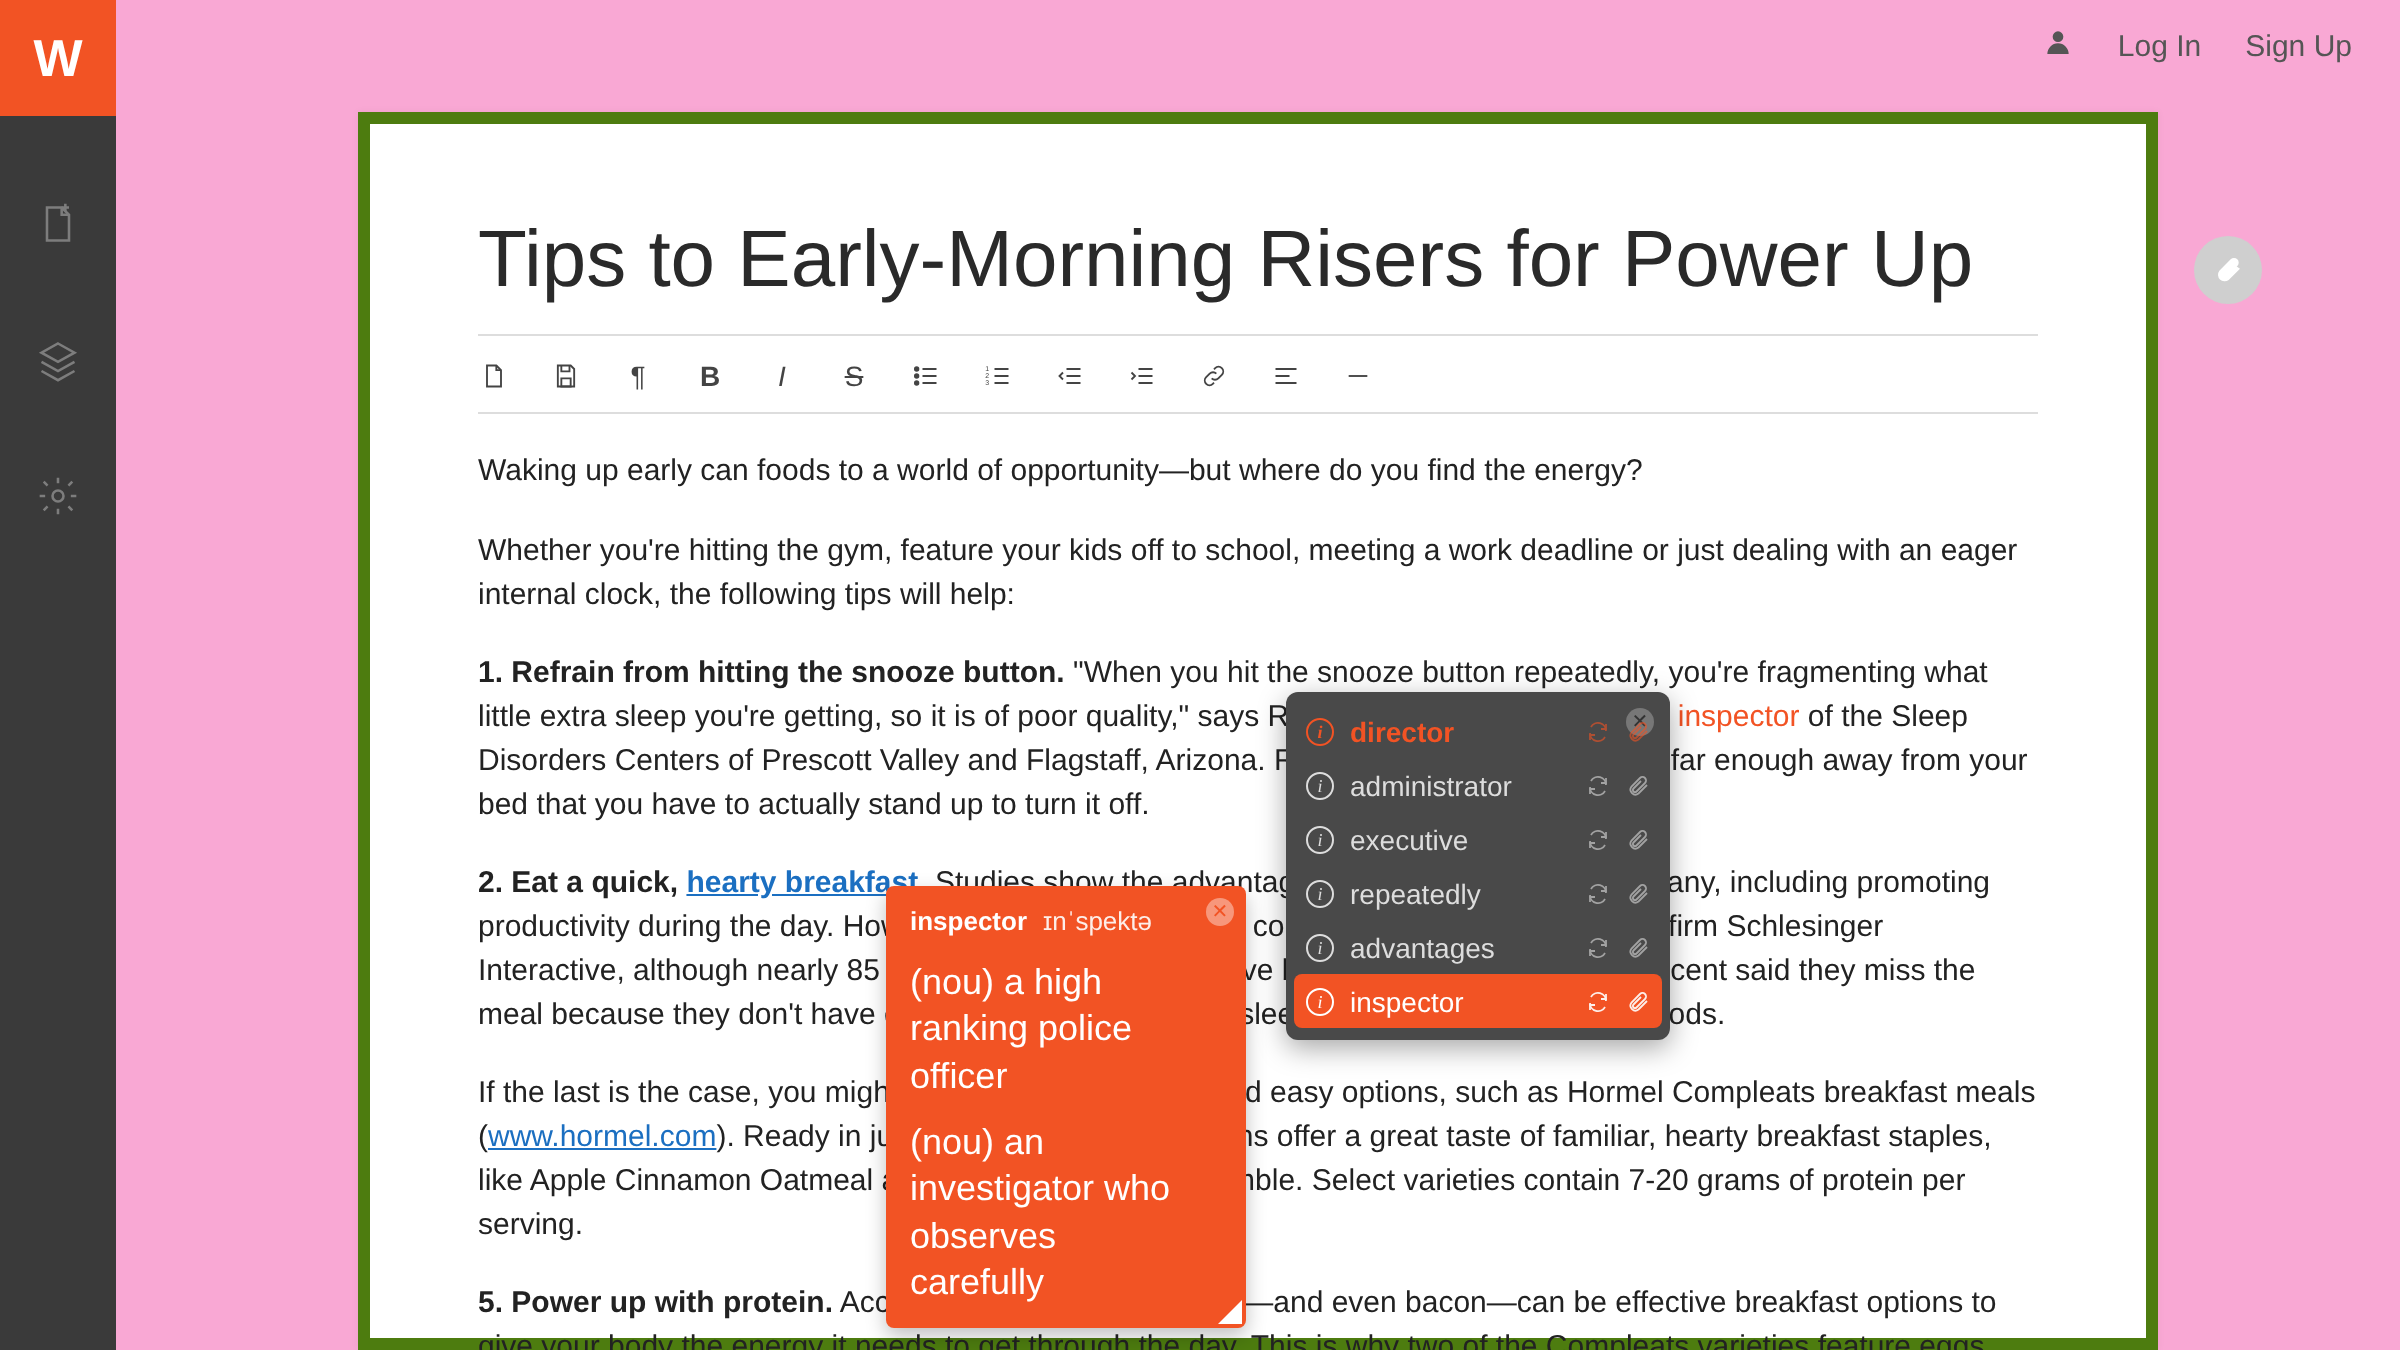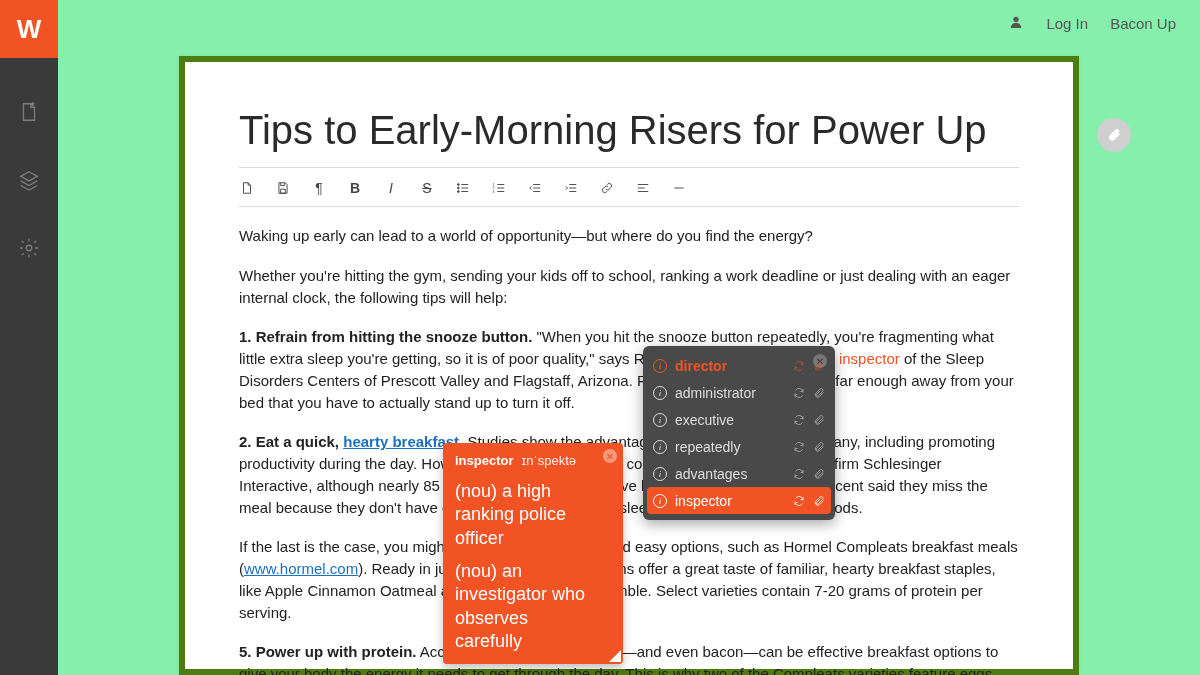--- a/index.html
+++ b/index.html
@@ -2,21 +2,21 @@
 <html><head>
 <meta charset="utf-8">
 <style>
   * { box-sizing: border-box; margin:0; padding:0; }
   html,body { width:1200px; height:675px; font-family: "Helvetica Neue", Arial, sans-serif; background:#f0f0f0; overflow:hidden; }
   .app { display:flex; height:100%; }
   .sidebar { width:58px; background:#3a3a3a; flex:none; display:flex; flex-direction:column; align-items:center; }
   .sidebar .logo { width:58px; height:58px; background:#f25324; display:flex; align-items:center; justify-content:center; color:#fff; font-weight:700; font-size:26px; }
   .sidebar .sideicon { width:28px; height:28px; margin-top:40px; color:#7d7d7d; display:flex; align-items:center; justify-content:center; cursor:pointer; }
   .sidebar .sideicon svg { width:22px; height:22px; stroke:#7d7d7d; fill:none; stroke-width:1.4; }
-  .main { flex:1; background:#86efac; display:flex; flex-direction:column; position:relative;}
+  .main { flex:1; background:#f9a8d4; display:flex; flex-direction:column; position:relative;}
   .topbar { height:46px; display:flex; align-items:center; justify-content:flex-end; padding-right:24px; gap:22px; color:#555; font-size:15px;}
   .topbar .user-ic svg{ width:16px; height:16px; fill:#555;}
   .paper-wrap { flex:1; display:flex; justify-content:center; overflow:hidden; }
   .paper { width:900px; background:#fff; border:6px solid #4d7c0f; box-shadow:0 0 4px rgba(0,0,0,.05); margin-top:10px; padding:46px 54px 0 54px; position:relative;}
   .attach { position:absolute; right:-58px; top:56px; width:34px; height:34px; border-radius:50%; background:#cfcfcf; display:flex; align-items:center; justify-content:center;}
   .attach svg{ width:16px; height:16px; fill:#fff;}
   h1.title { font-size:40px; font-weight:300; color:#2a2a2a; letter-spacing:0px; }
   .hr { border:none; border-top:1px solid #ddd; margin:14px 0 6px 0;}
   .toolbar { display:flex; gap:20px; align-items:center; padding:6px 0; }
   .toolbar .tb { width:16px; height:16px; color:#444; display:flex;align-items:center;justify-content:center; font-size:14px; cursor:pointer;}
@@ -78,21 +78,21 @@
         </svg>
     </div>
   </div>
 
   <div class="main">
     <div class="topbar">
       <span class="user-ic"><svg viewBox="0 0 24 24">
             <path d="M12 12a4 4 0 100-8 4 4 0 000 8zm-8 9a8 8 0 0116 0H4z"></path>
           </svg></span>
       <span class="toplink">Log In</span>
-      <span class="toplink">Bacon Up</span>
+      <span class="toplink">Sign Up</span>
     </div>
 
     <div class="paper-wrap">
       <div class="paper">
         <div class="attach">
           <svg viewBox="0 0 24 24">
               <path d="M21 11l-8.5 8.5a5 5 0 01-7-7L14 4a3.5 3.5 0 015 5l-8.5 8.5a2 2 0 01-3-3L15 7"></path>
             </svg>
         </div>
         <h1 class="title">Tips to Early-Morning Risers for Power Up</h1>
@@ -152,22 +152,22 @@
             </span>
           <span class="tb">
               <svg viewBox="0 0 24 24">
                 <path d="M4 12h16"></path>
               </svg>
             </span>
         </div>
         <hr class="hr2">
 
         <div class="doc">
-          <p>Waking up early can lead to a world of opportunity—but where do you find the energy?</p>
-          <p>Whether you're hitting the gym, sending your kids off to school, ranking a work deadline or just dealing with an eager internal clock, the following tips will help:</p>
+          <p>Waking up early can foods to a world of opportunity—but where do you find the energy?</p>
+          <p>Whether you're hitting the gym, feature your kids off to school, meeting a work deadline or just dealing with an eager internal clock, the following tips will help:</p>
           <p>
             <b>1. Refrain from hitting the snooze button.</b><span> "When you hit the snooze button repeatedly, you're fragmenting what little extra sleep you're getting, so it is of poor quality," says Robert S. Rosenberg, medical </span><span class="inspector-word">inspector</span><span> of the Sleep Disorders Centers of Prescott Valley and Flagstaff, Arizona. Rather, move the alarm clock far enough away from your bed that you have to actually stand up to turn it off.</span>
           </p>
           <p>
             <b><span>2. Eat a quick, </span><span class="linkish">hearty breakfast</span></b><span>. Studies show the advantages of eating breakfast are many, including promoting productivity during the day. However, according to a study conducted by global consumer firm Schlesinger Interactive, although nearly 85 percent of Americans believe breakfast is important, 34 percent said they miss the meal because they don't have enough time, would rather sleep in or don't like breakfast foods.</span>
           </p>
           <p>
             <span>If the last is the case, you might want to consider quick and easy options, such as Hormel Compleats breakfast meals (</span><span class="linkish">www.hormel.com</span><span>). Ready in just one minute, these options offer a great taste of familiar, hearty breakfast staples, like Apple Cinnamon Oatmeal and Bacon Breakfast Scramble. Select varieties contain 7-20 grams of protein per serving.</span>
           </p>
           <p>

